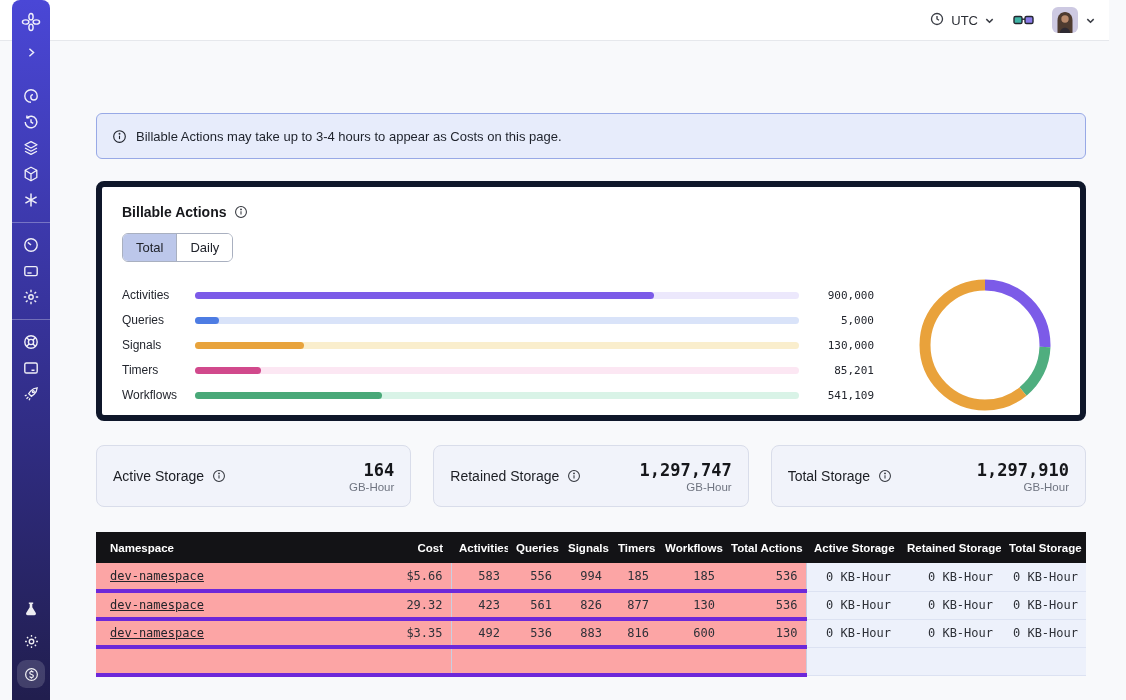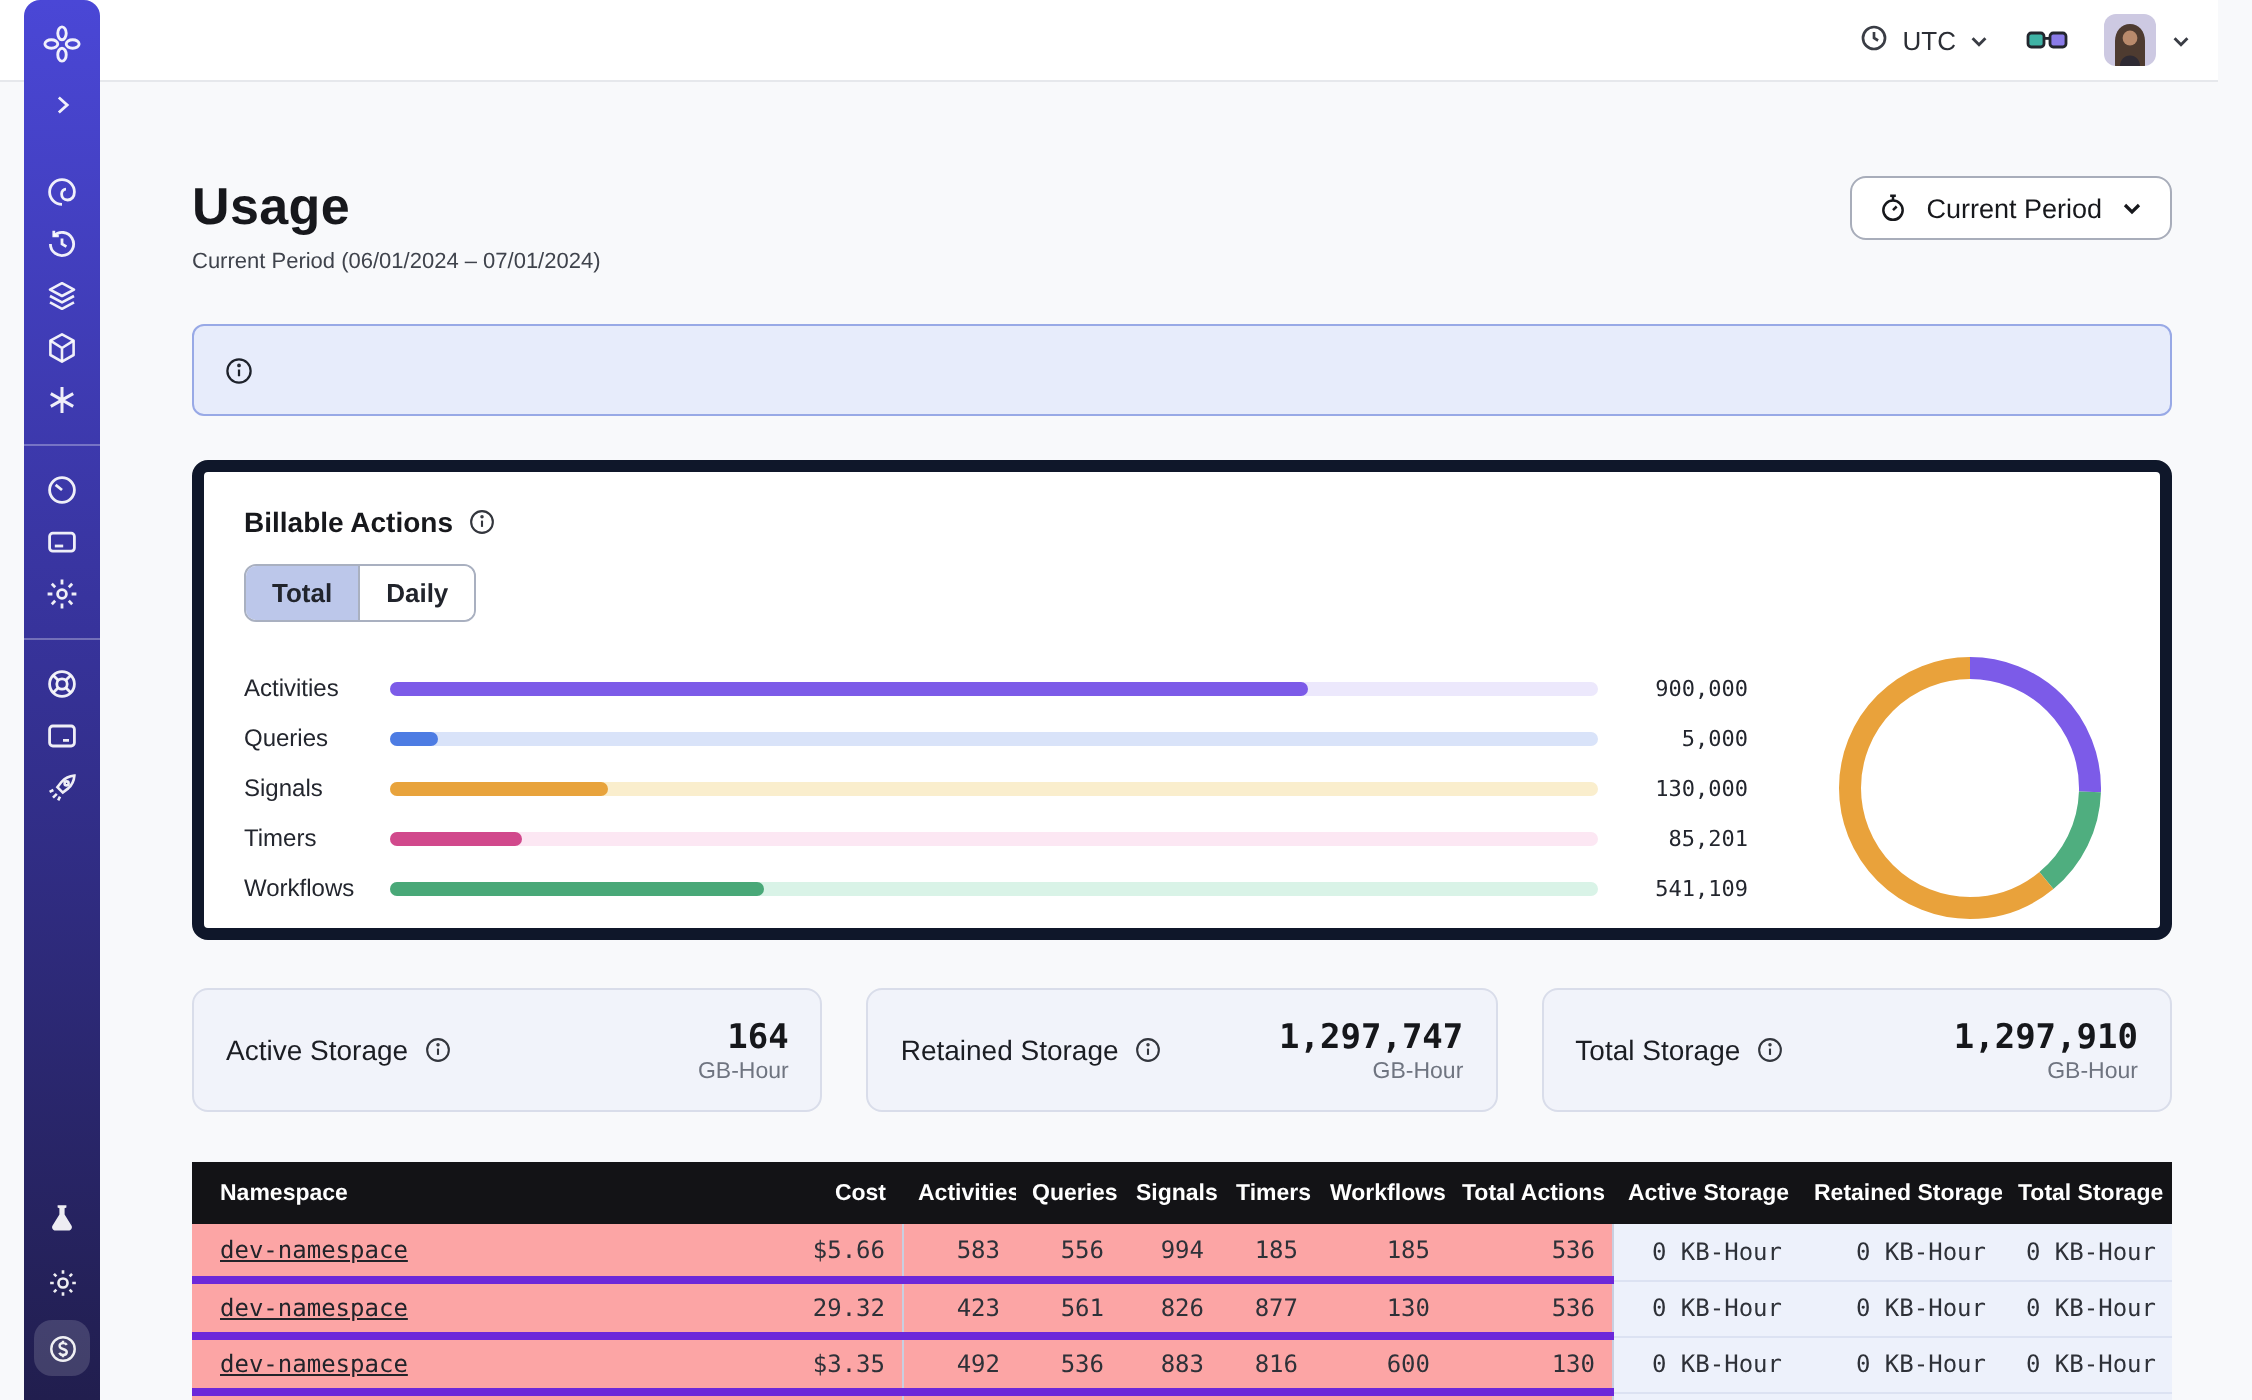--- a/index.html
+++ b/index.html
@@ -42,21 +42,21 @@
   .banner{margin-top:25px;background:#E7ECFB;border:1px solid #98A9E6;border-radius:6px;
     padding:0 15px;height:46px;display:flex;align-items:center;gap:9px;font-size:13px;color:#1E222B;}
 
   .info-ic{flex:0 0 auto;display:inline-flex;}
 
   .card{margin-top:22px;background:#FFF;border:6px solid #0f172a;border-radius:8px;
     padding:17px 20px 18px;height:240px;}
   .card-title{display:flex;align-items:center;gap:7px;font-size:14px;font-weight:600;color:#17181C;}
   .tabs{display:inline-flex;margin-top:13px;border:1px solid #A9B0C0;border-radius:6px;overflow:hidden;}
   .tab{padding:6px 13px;font-size:13px;color:#21242C;background:#FFF;border:none;cursor:pointer;
-    font-family:"Liberation Sans",sans-serif;font-weight:bold;}
+    font-family:"Liberation Sans",sans-serif;}
   .tab.active{background:#BCC7EA;}
   .tab + .tab{border-left:1px solid #A9B0C0;}
 
   .chart-row{display:flex;align-items:center;margin-top:8px;}
   .bars{flex:1 1 auto;}
   .bar-row{display:flex;align-items:center;height:25px;gap:11px;}
   .bar-label{width:62px;font-size:12px;color:#23262E;flex:0 0 auto;}
   .bar-track{flex:1 1 auto;height:7px;border-radius:4px;position:relative;}
   .bar-fill{position:absolute;left:0;top:0;bottom:0;border-radius:4px;}
   .bar-value{width:64px;text-align:right;font-size:11px;color:#23262E;flex:0 0 auto;}
@@ -224,45 +224,30 @@
   <span class="sb-money">
     <svg width="17" height="17" viewBox="0 0 18 18" fill="none" stroke="currentColor" stroke-width="1.3">
         <circle cx="9" cy="9" r="6.2"></circle>
         <path d="M11 6.8c-.4-.7-1.1-1-1.9-1-1.1 0-1.9.6-1.9 1.5S8 8.7 9 9s2 .6 2 1.6-.9 1.6-2 1.6c-.9 0-1.6-.4-2-1.1M9 4.6v1.2M9 12.2v1.2"></path>
       </svg>
   </span>
 </div>
 
 <div class="main">
 
-  <div class="header-row">
-    <div>
-      <h1>Usage</h1>
-      <div class="subtitle">Current Period (06/01/2024 – 07/01/2024)</div>
-    </div>
-    <button class="period-btn">
-      <svg width="15" height="16" viewBox="0 0 18 19" fill="none" stroke="#17181C" stroke-width="1.5">
-          <circle cx="9" cy="10.8" r="5.8"></circle>
-          <path d="M7.3 2.2h3.4M9 2.2v2.6M9 10.8l2.2-2.2"></path>
-        </svg>
-      <span>Current Period</span>
-      <svg width="12" height="12" viewBox="0 0 12 12" fill="none" stroke="#17181C" stroke-width="1.6">
-          <path d="M2.5 4.5 6 8l3.5-3.5"></path>
-        </svg>
-    </button>
-  </div>
 
   <div class="banner">
     <span class="info-ic">
       <svg width="15" height="15" viewBox="0 0 16 16" fill="none" stroke="#1E222B" stroke-width="1.2">
           <circle cx="8" cy="8" r="6.2"></circle>
           <path d="M8 7.2v3.6"></path>
           <circle cx="8" cy="5" r=".4" fill="#1E222B"></circle>
         </svg>
     </span>
+    <span>Billable Actions may take up to 3-4 hours to appear as Costs on this page.</span>
   </div>
 
   <div class="card">
     <div class="card-title">
       <span>Billable Actions</span>
       <span class="info-ic">
         <svg width="14" height="14" viewBox="0 0 16 16" fill="none" stroke="#33363D" stroke-width="1.2">
             <circle cx="8" cy="8" r="6.2"></circle>
             <path d="M8 7.2v3.6"></path>
             <circle cx="8" cy="5" r=".4" fill="#33363D"></circle>

